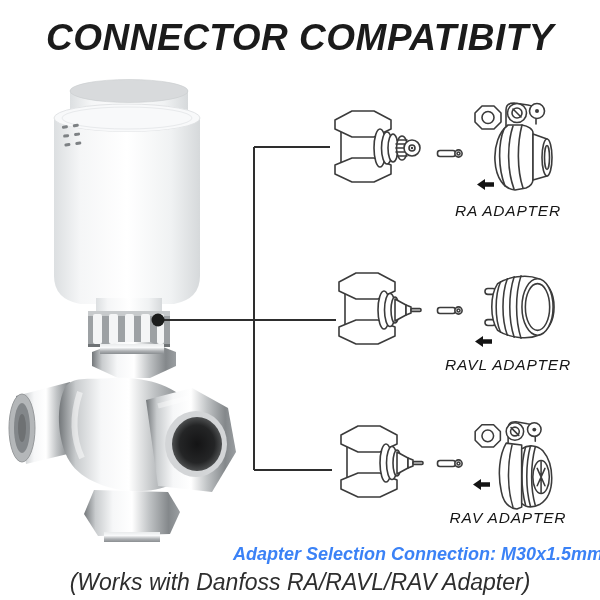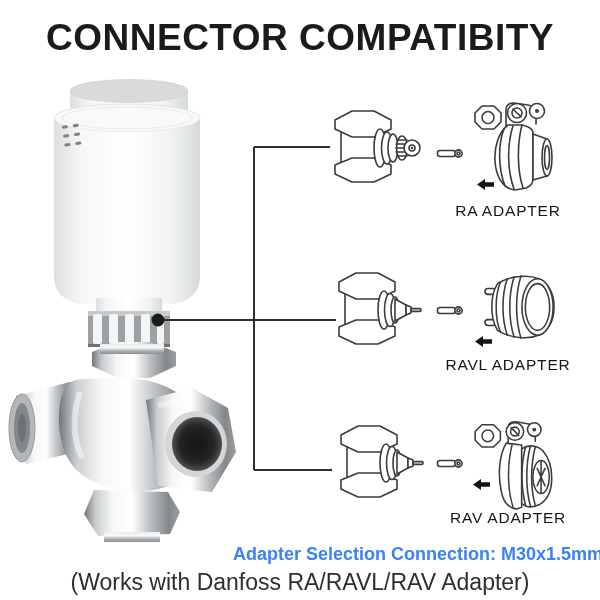--- a/index.html
+++ b/index.html
@@ -1,18 +1,19 @@
 <!DOCTYPE html>
 <html><head>
 <meta charset="utf-8">
 <style>
   html,body{margin:0;padding:0;background:#ffffff;}
   .canvas{
     position:relative;width:600px;height:600px;background:#ffffff;overflow:hidden;
     font-family:"Liberation Sans", sans-serif;
+    font-style:italic;
   }
   .title{
     position:absolute;top:17px;left:0;width:100%;margin:0;text-align:center;
     font-size:37px;font-weight:bold;letter-spacing:.5px;color:#1b1b1b;white-space:nowrap;
   }
   .abs{position:absolute;}
   .row-label{
     position:absolute;left:413px;width:190px;text-align:center;
     font-size:15.5px;font-weight:500;letter-spacing:.8px;color:#161616;white-space:nowrap;
   }

